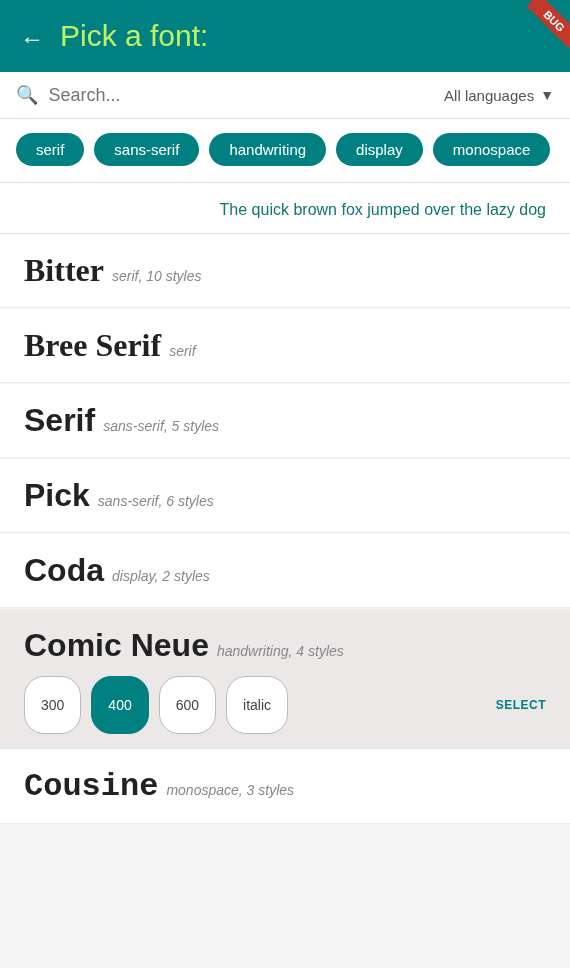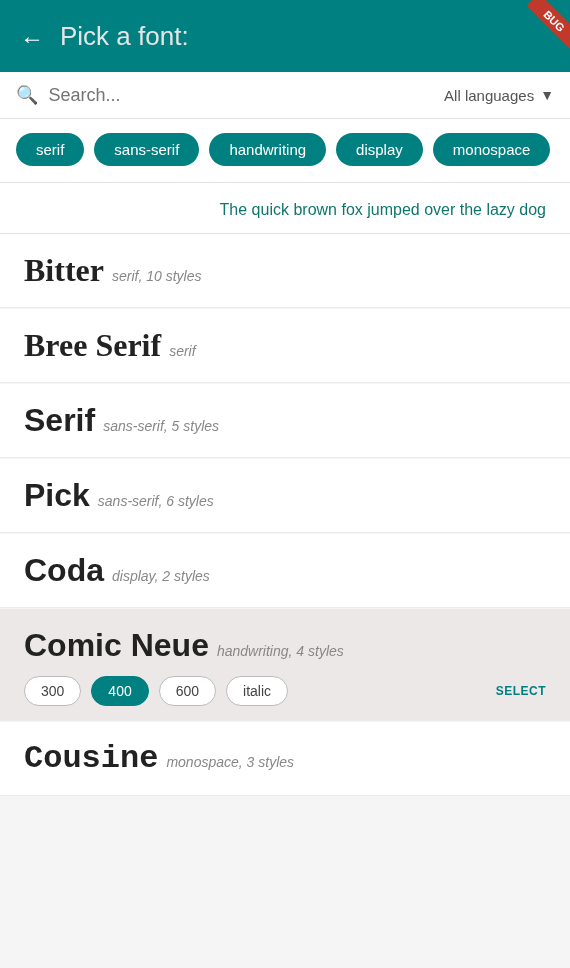--- a/index.html
+++ b/index.html
@@ -21,22 +21,22 @@
       padding: 0 20px;
       position: relative;
     }
     .header-back {
       color: white;
       font-size: 24px;
       cursor: pointer;
       margin-right: 16px;
     }
     .header-title {
-      color: #e5e5e5;
-      font-size: 26px;
+      color: #bef264;
+      font-size: 30px;
       font-weight: 500;
     }
     .bug-badge {
       position: absolute;
       top: 0;
       right: 0;
       width: 60px;
       height: 60px;
       overflow: hidden;
     }
@@ -160,21 +160,21 @@
       justify-content: space-between;
       margin-top: 12px;
     }
     .weight-chips {
       display: flex;
       gap: 10px;
     }
     .weight-chip {
       border: 1px solid #bbb;
       border-radius: 20px;
-      padding: 6px 16px;
+      padding: 20px 16px;
       font-size: 14px;
       color: #444;
       background: white;
       cursor: pointer;
     }
     .weight-chip.active {
       background: #008080;
       color: white;
       border-color: #008080;
     }

